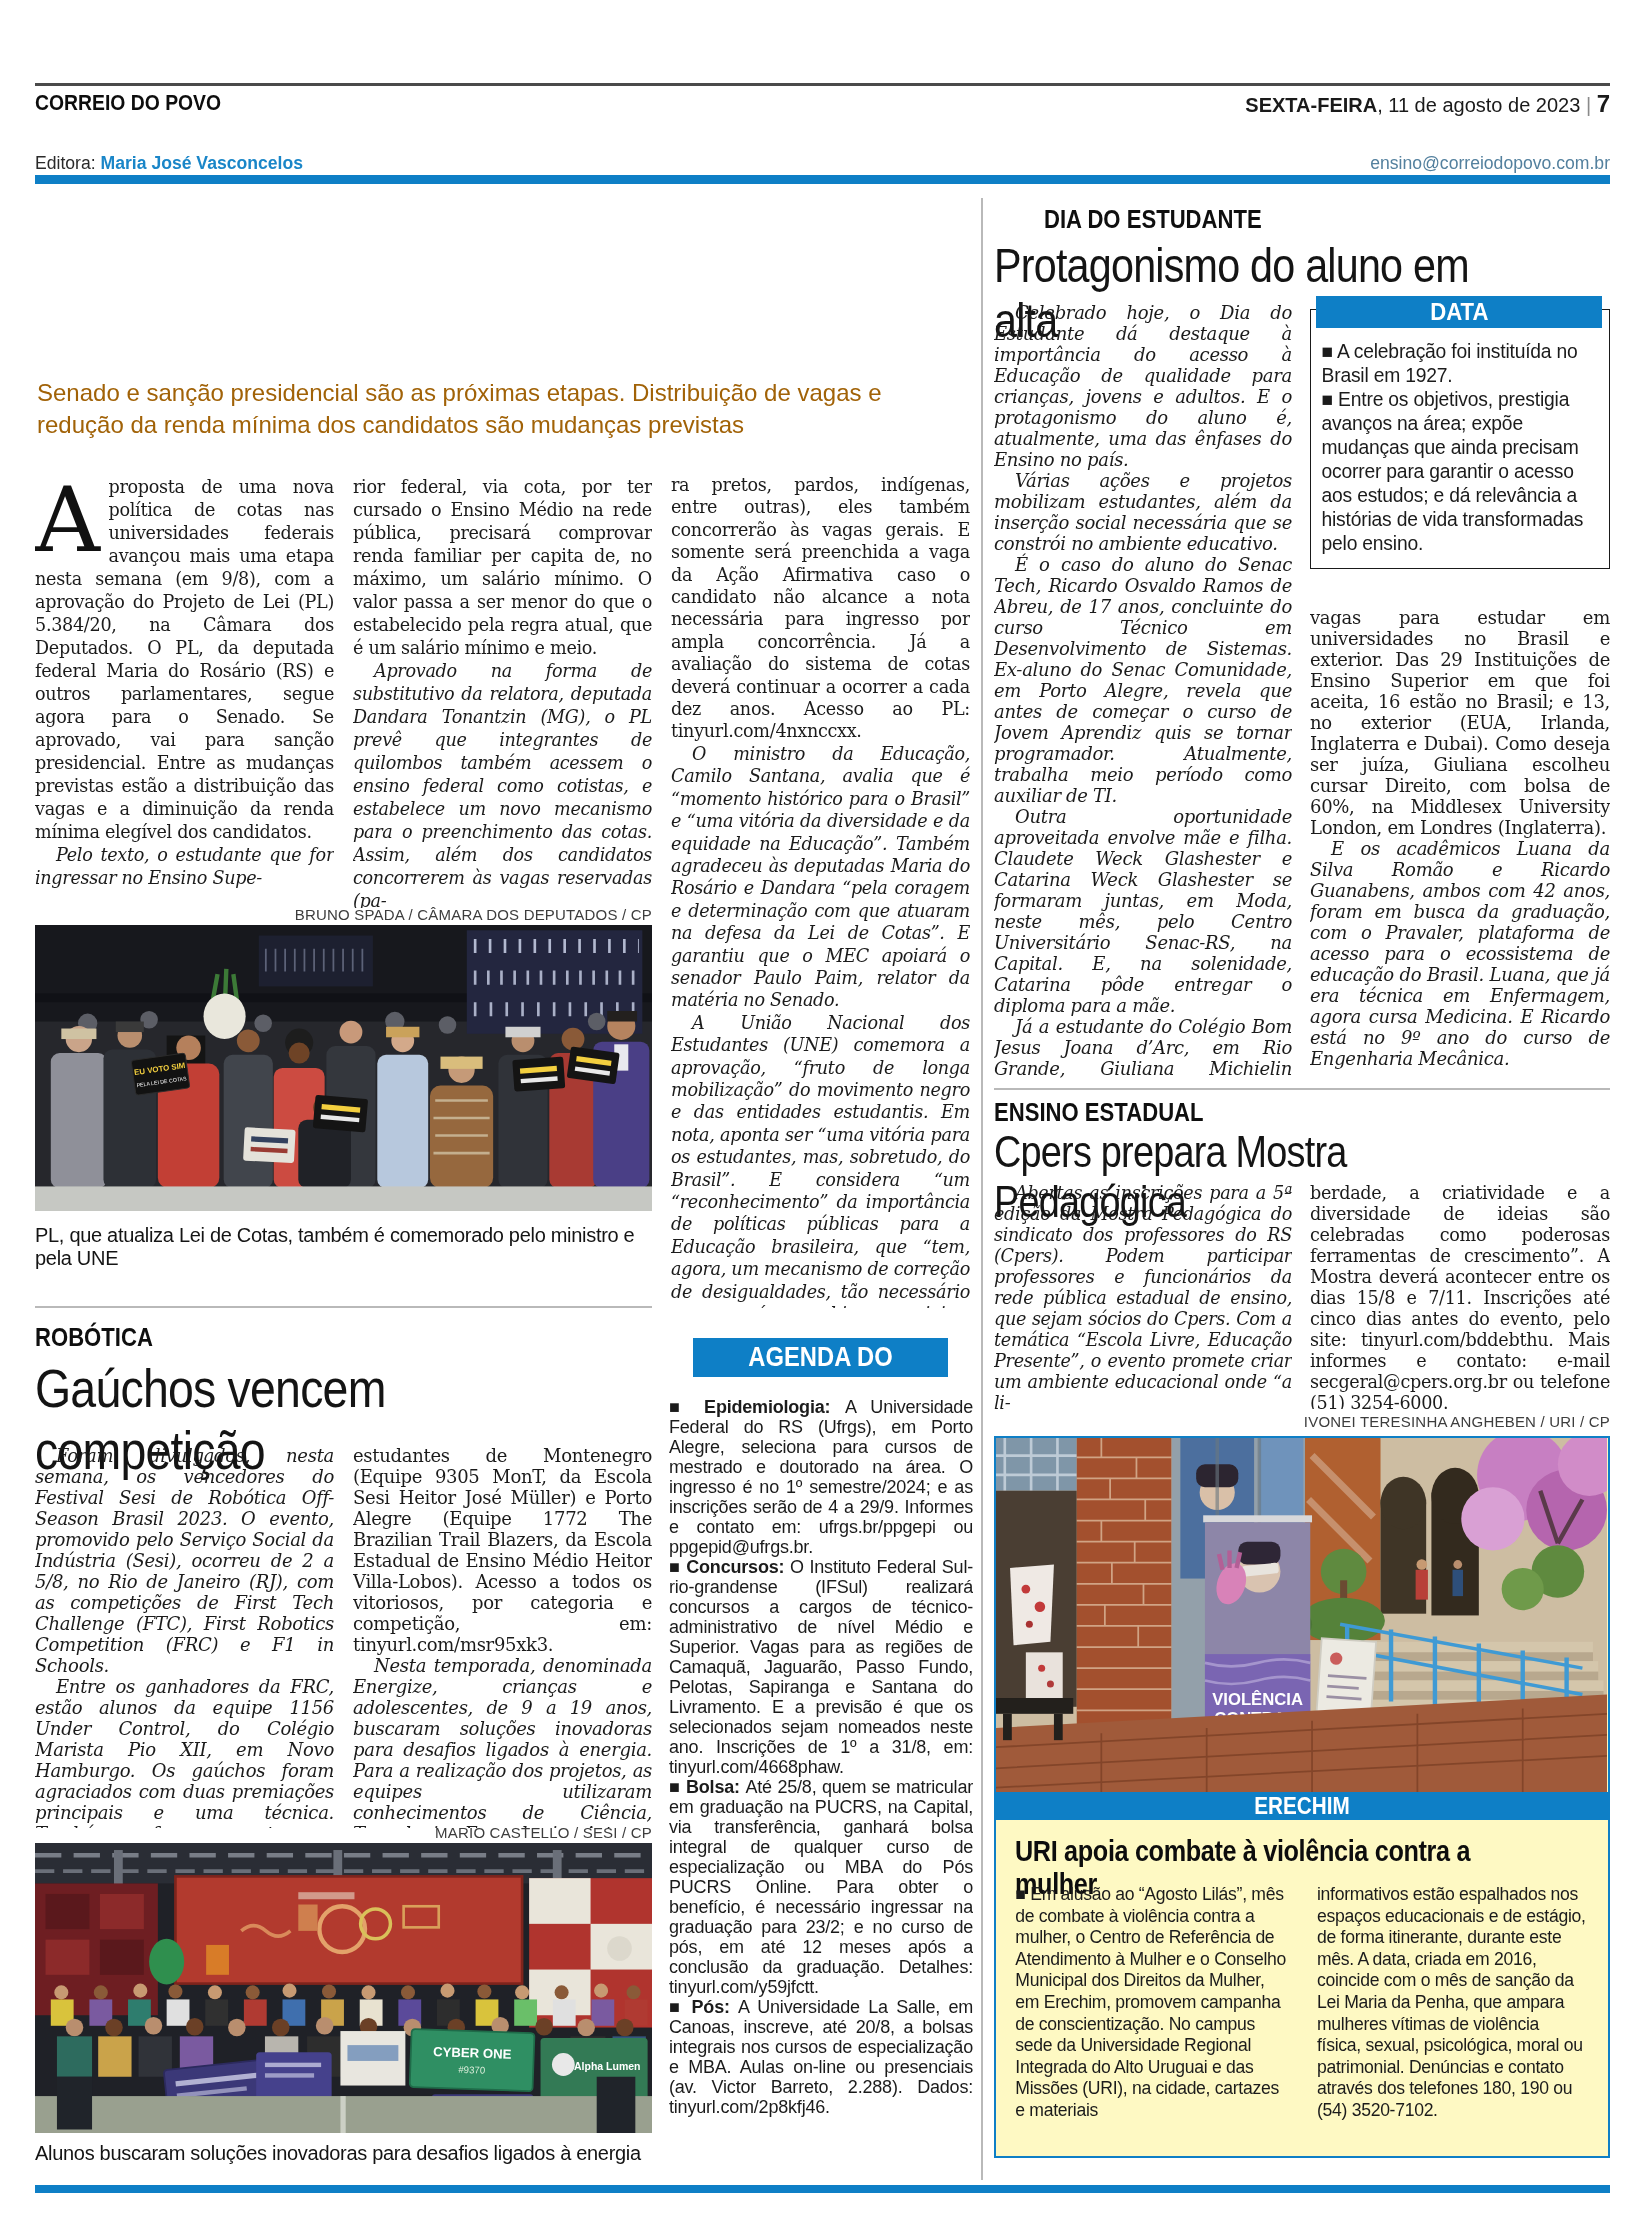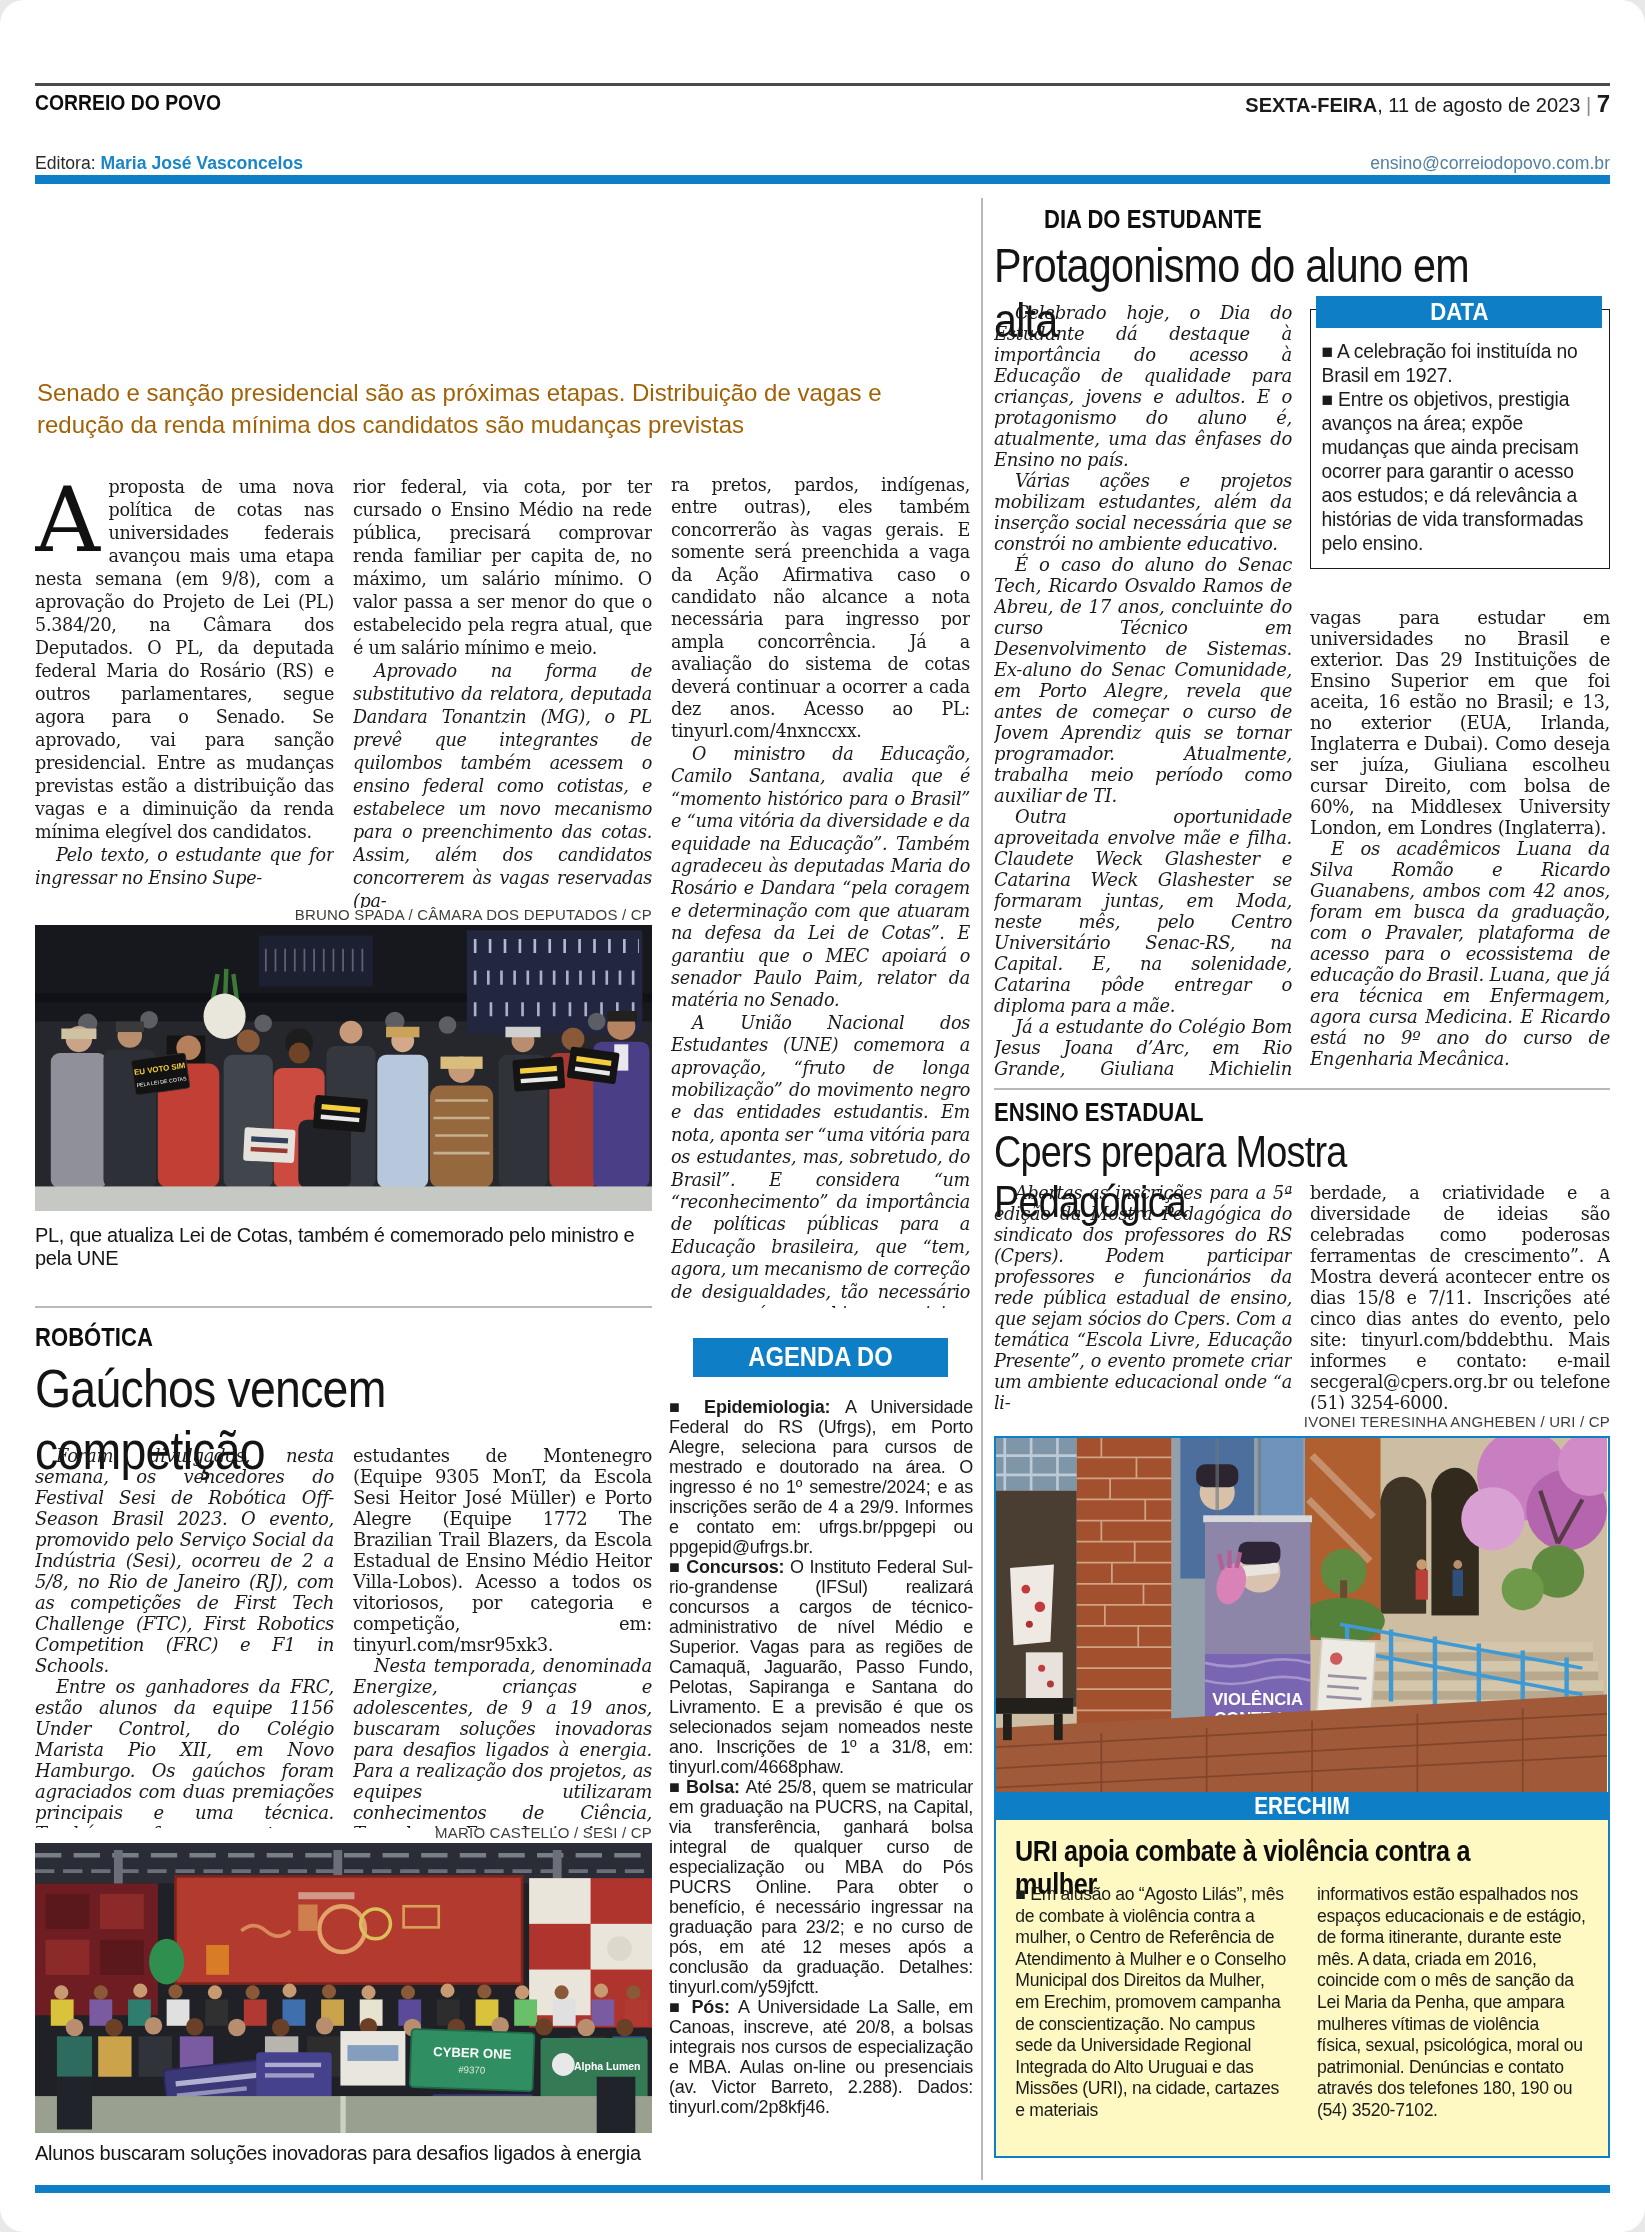--- a/index.html
+++ b/index.html
@@ -1,17 +1,17 @@
 <!DOCTYPE html>
 <html lang="pt" style="font-size:14px"><head>
 <meta charset="utf-8">
 <style>
   html,body{margin:0;padding:0;background:#e8e8e8;}
   #page{position:relative;width:1645px;height:2232px;background:#ffffff;overflow:hidden;
-        font-family:"Liberation Sans",sans-serif;color:#1b1b1b;border-radius:24px;}
+        font-family:"Liberation Sans",sans-serif;color:#1b1b1b;}
   .abs{position:absolute;box-sizing:border-box;}
   .txt{text-align:justify;overflow:hidden;color:#1b1b1b;}
   .serif-a{font:17.6px/23px "DejaVu Serif",serif;letter-spacing:-0.3px;}
   .serif-a3{font:17.6px/22.4px "DejaVu Serif",serif;letter-spacing:-0.3px;}
   .serif-b{font:18px/21px "DejaVu Serif",serif;letter-spacing:-0.3px;}
   .serif-d{font:17.6px/21px "DejaVu Serif",serif;letter-spacing:-0.3px;}
   .sans-a{font:18px/20px "Liberation Sans",sans-serif;letter-spacing:-0.2px;}
   .sans-b{font:17.6px/21.6px "Liberation Sans",sans-serif;letter-spacing:-0.3px;}
   .sans-c{font:19.3px/24px "Liberation Sans",sans-serif;letter-spacing:-0.2px;}
   .para{margin:0;}

